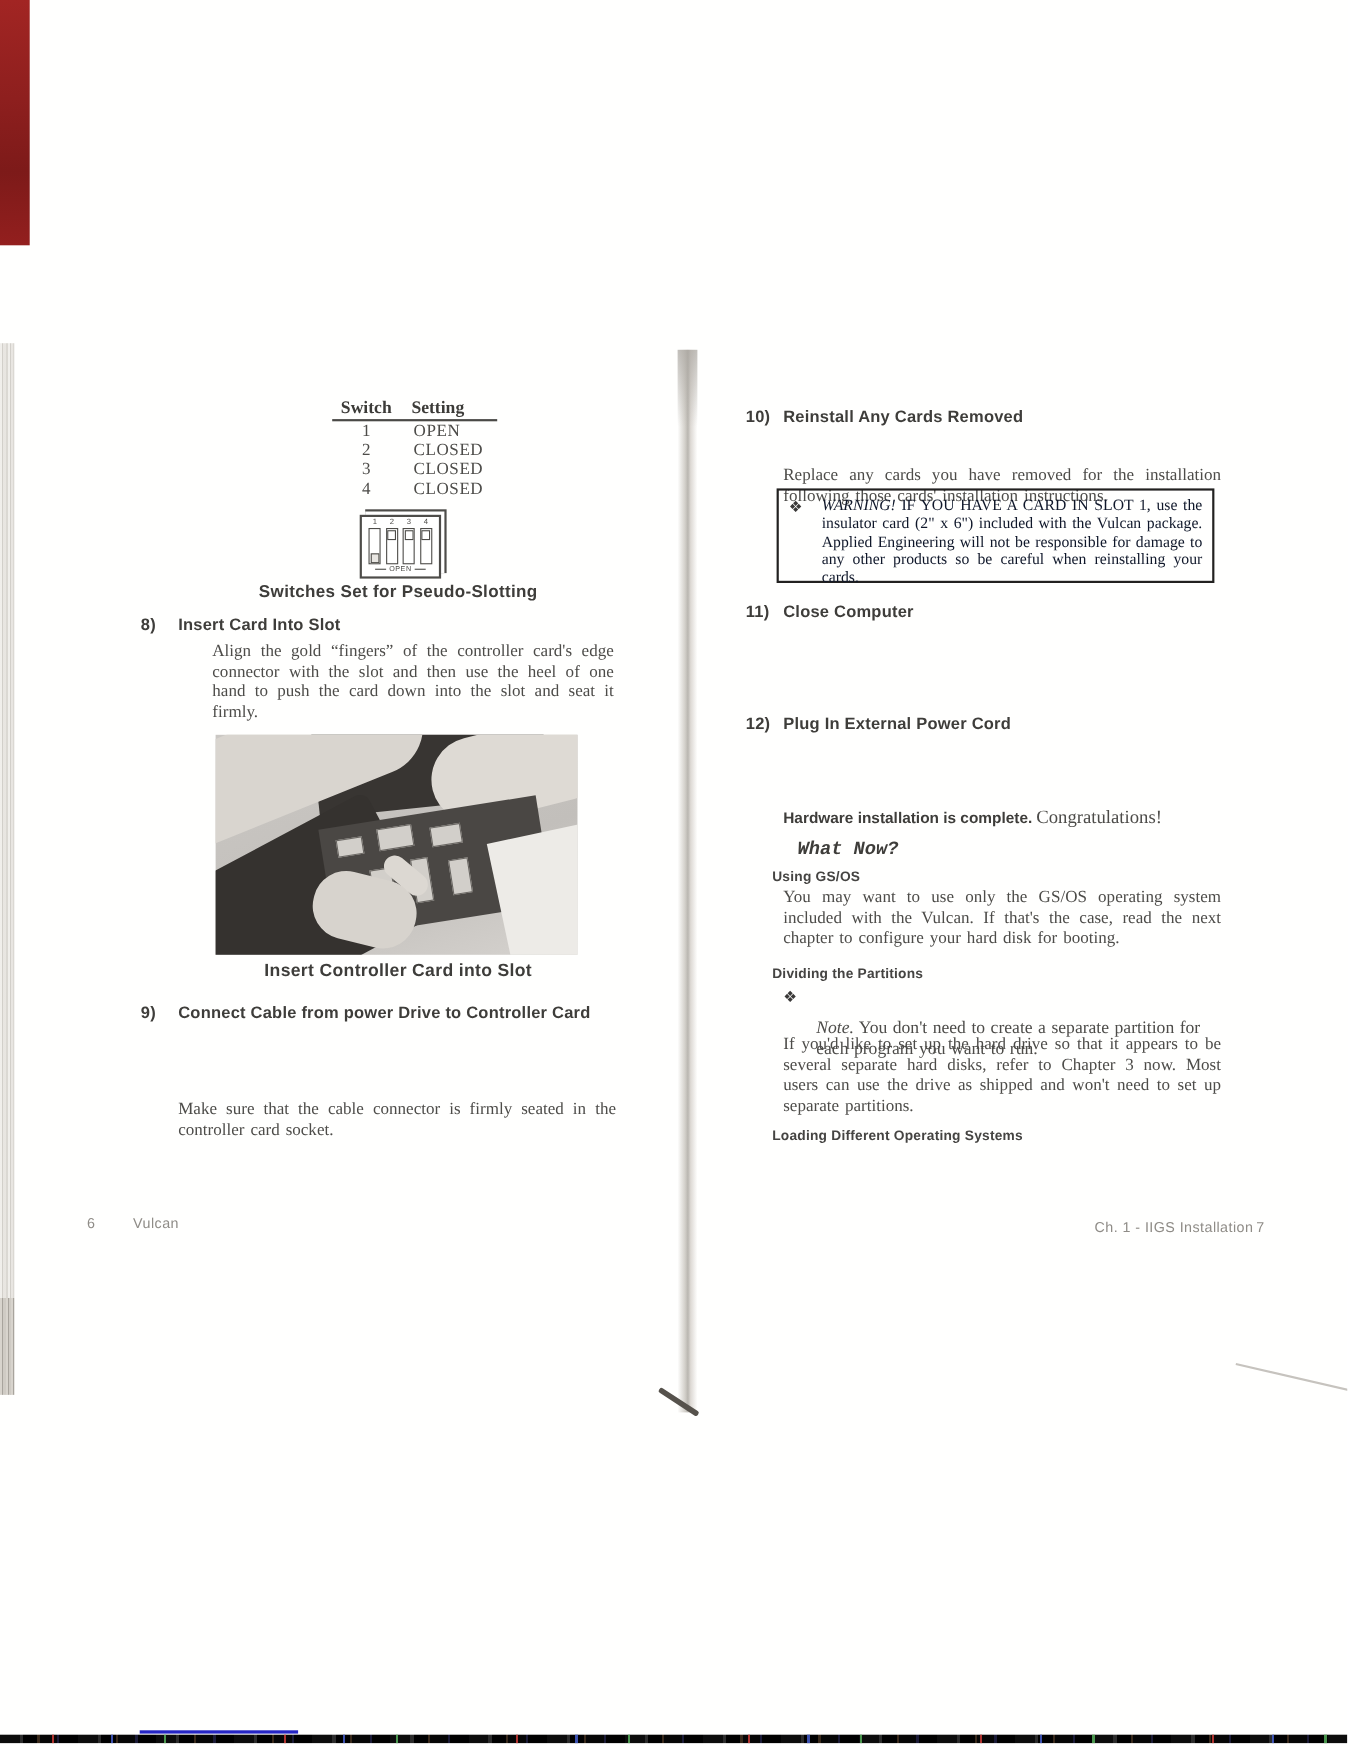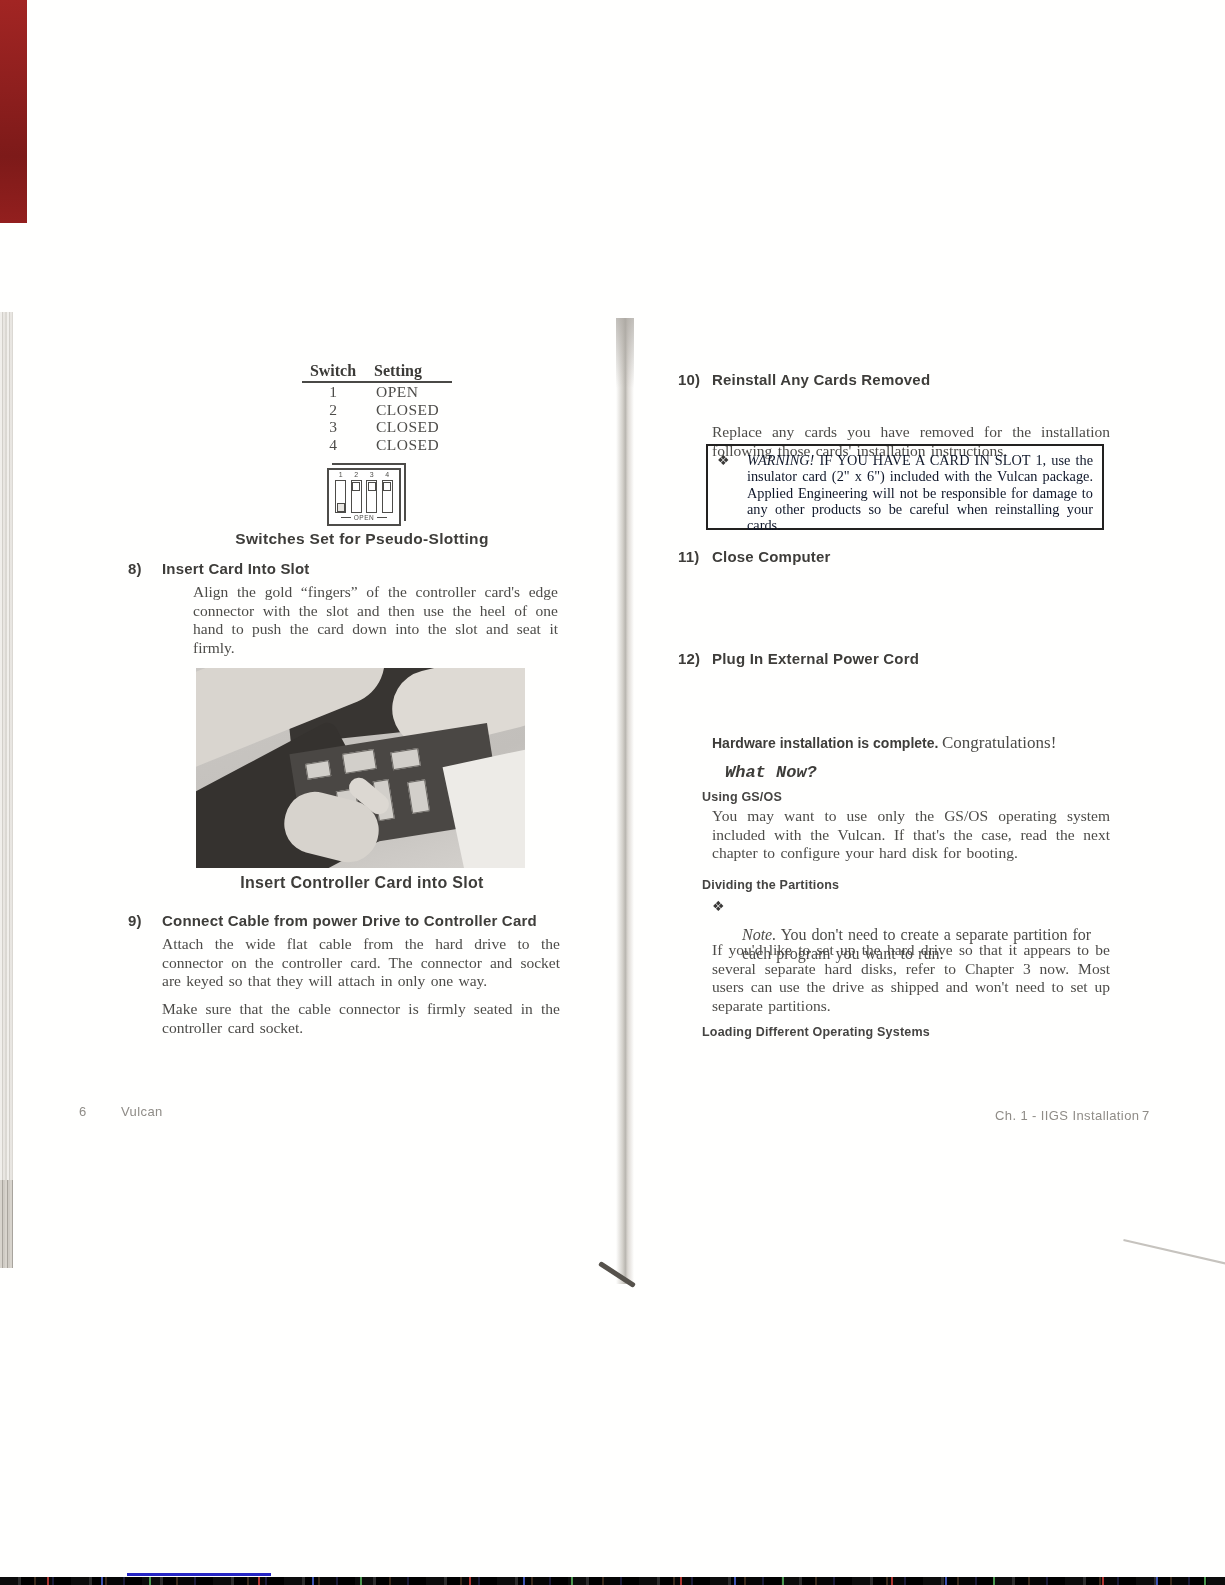--- a/index.html
+++ b/index.html
@@ -192,21 +192,20 @@
     <div class="ph ph-case"></div>
     <div class="ph ph-hand"></div>
     <div class="ph ph-finger"></div>
   </div>
   <div class="caption" style="left:212px;top:874px;width:300px;font-size:16px;">Insert Controller Card into Slot</div>
 
   <div class="sec-head" style="left:128px;top:912px;width:460px;">
     <span class="sec-num">9)</span>
     <span>Connect Cable from power Drive to Controller Card</span>
   </div>
-  <div class="body-p" style="left:162px;top:935px;width:398px;">Attach the wide flat cable from the hard drive to the connector on the controller card. The connector and socket are keyed so that they will attach in only one way.</div>
   <div class="body-p" style="left:162px;top:1000px;width:398px;">Make sure that the cable connector is firmly seated in the controller card socket.</div>
 
   <div class="footer-txt" style="left:79px;top:1104px;">6</div>
   <div class="footer-txt" style="left:121px;top:1104px;">Vulcan</div>
 
   <div class="sec-head" style="left:678px;top:371px;width:440px;">
     <span class="sec-num">10)</span>
     <span>Reinstall Any Cards Removed</span>
   </div>
   <div class="body-p" style="left:712px;top:393px;width:398px;margin-top:30px;">Replace any cards you have removed for the installation following those cards' installation instructions.</div>

